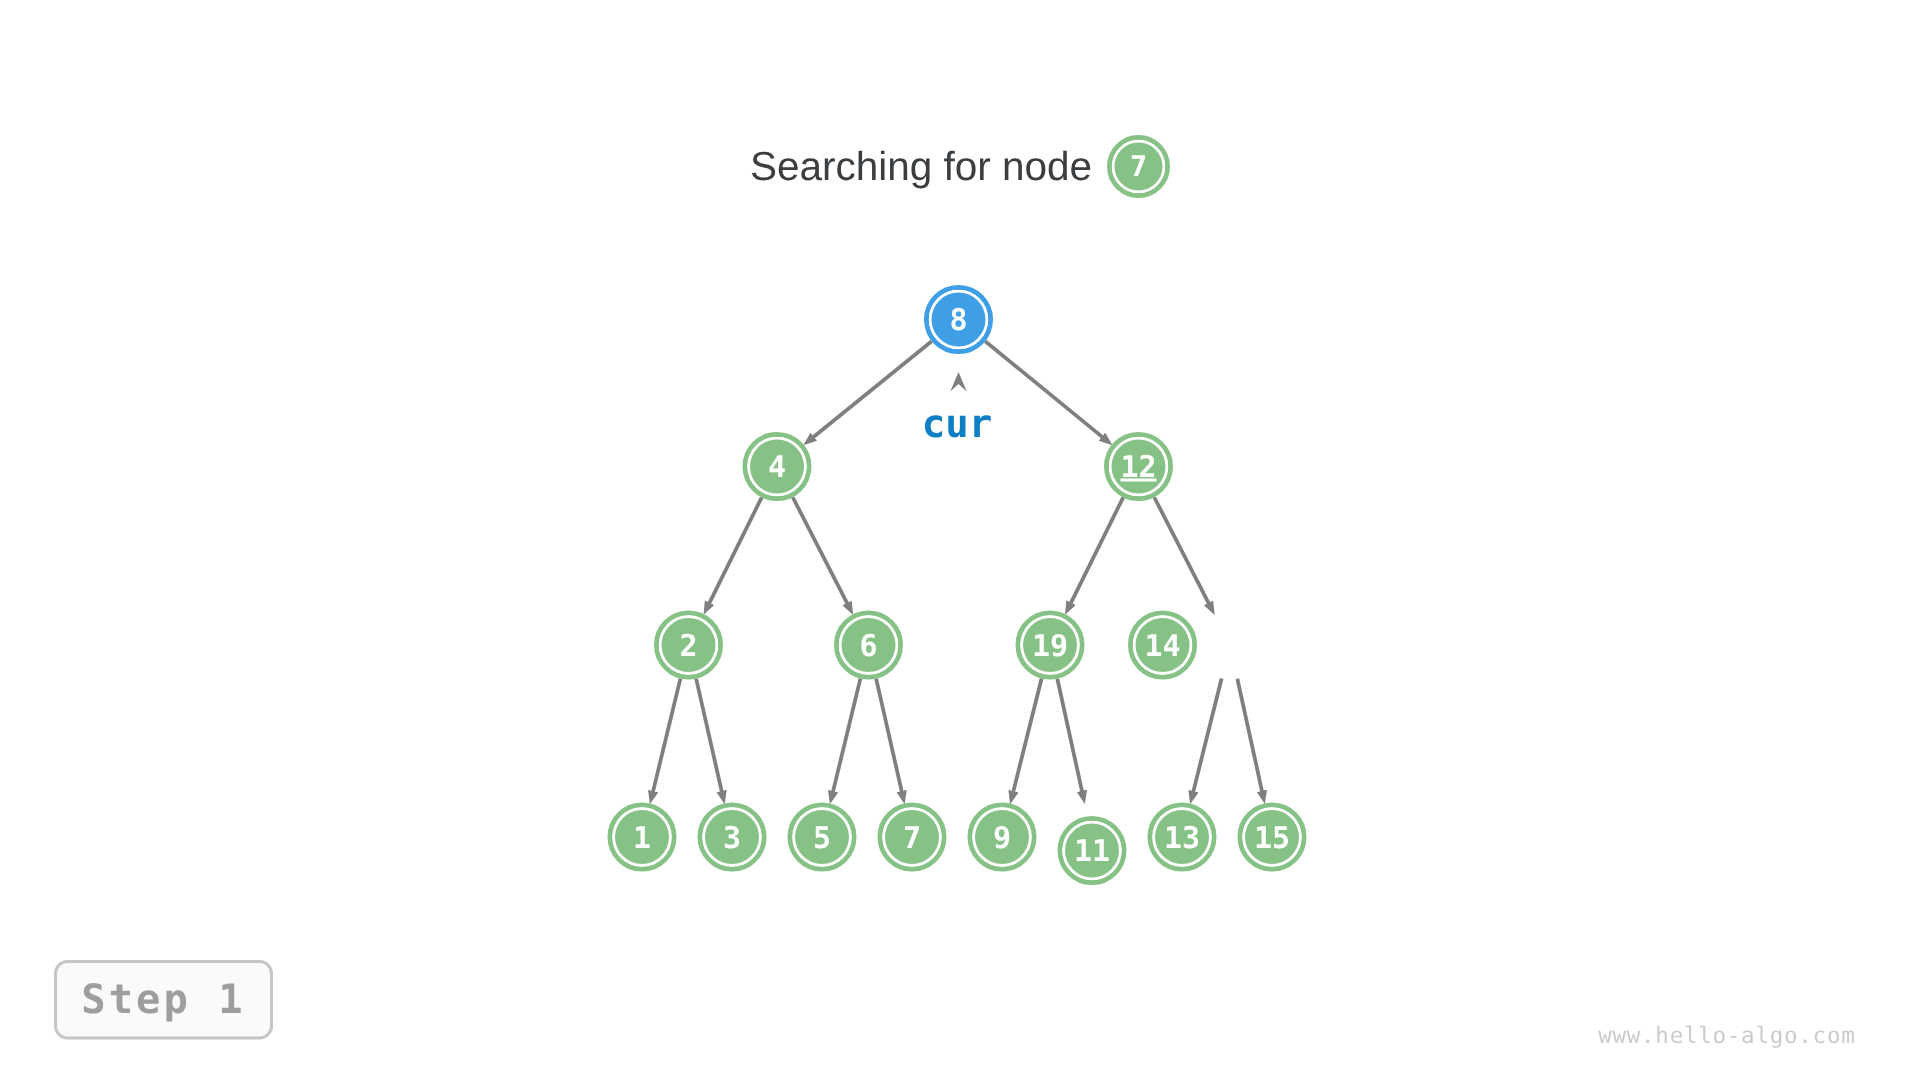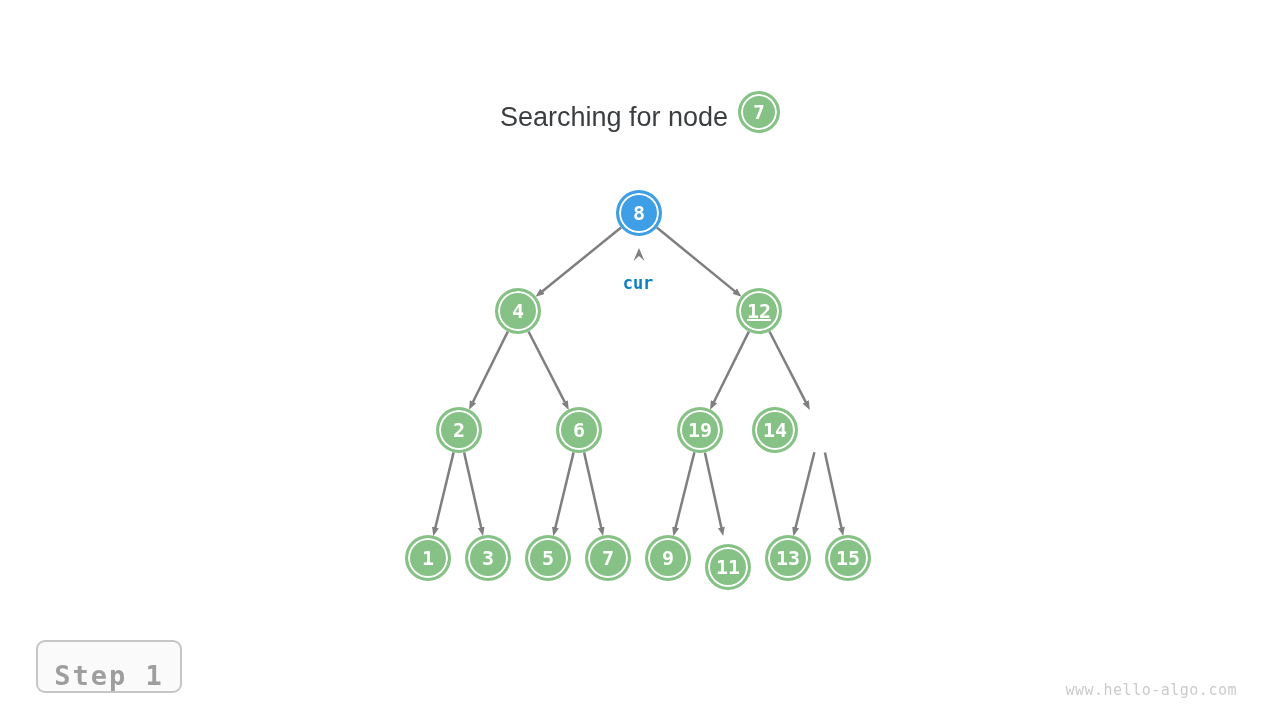--- a/index.html
+++ b/index.html
@@ -14,21 +14,21 @@
 
   
   .title-row {
     position: absolute;
     top: 89px;
     left: 0;
     right: 0;
     height: 44px;
     display: flex;
     justify-content: center;
-    align-items: flex-end;
+    align-items: center;
     gap: 10px;
     font-size: 27px;
     color: #3b3e40;
   }
   .title-node {
     box-sizing: border-box;
     width: 42px;
     height: 42px;
     border-radius: 50%;
     border: 3px solid #86c185;
@@ -72,38 +72,38 @@
     font-size: 20px;
     color: #ffffff;
   }
 
   
   .cur-label {
     position: absolute;
     transform: translateX(-50%);
     font-family: "DejaVu Sans Mono", monospace;
     font-weight: bold;
-    font-size: 17px;
+    font-size: 26px;
     color: #0d7fc4;
     line-height: 24px;
   }
 
   
   .step-badge {
     position: absolute;
     left: 36px;
     top: 640px;
     width: 146px;
     height: 53px;
     box-sizing: border-box;
     border: 2px solid #c6c6c6;
     border-radius: 9px;
     background: #fafafa;
     display: flex;
-    align-items: flex-end;
+    align-items: center;
     justify-content: center;
     font-family: "DejaVu Sans Mono", monospace;
     font-weight: bold;
     font-size: 27px;
     letter-spacing: 2px;
     color: #9e9e9e;
   }
 
   
   .watermark {

